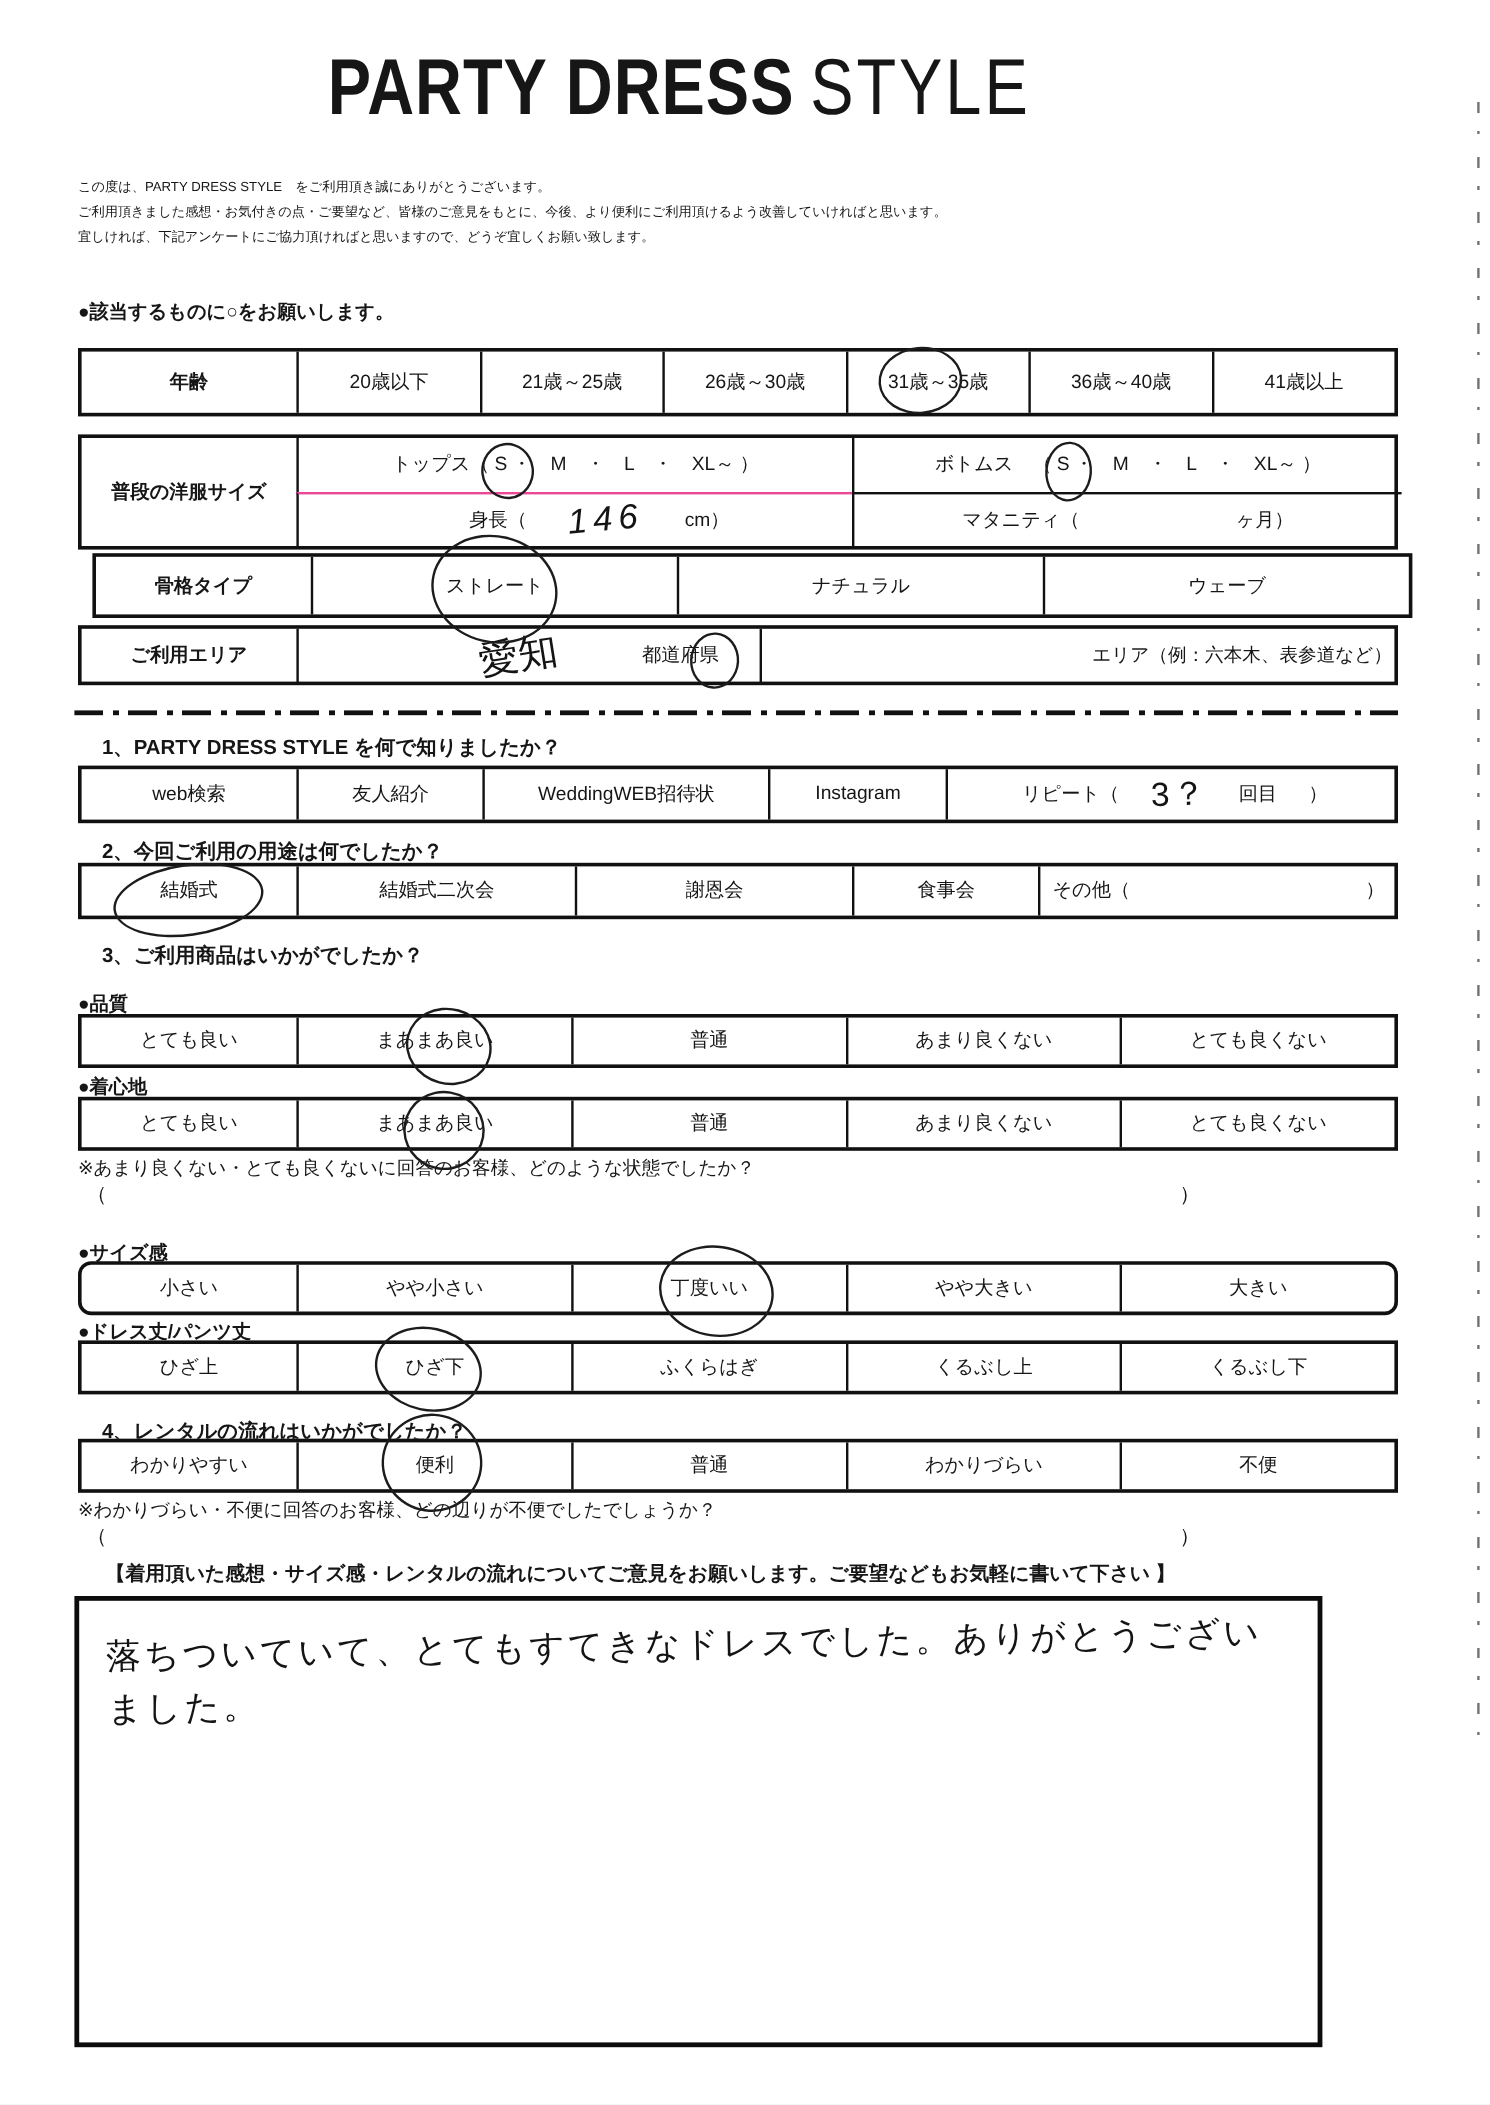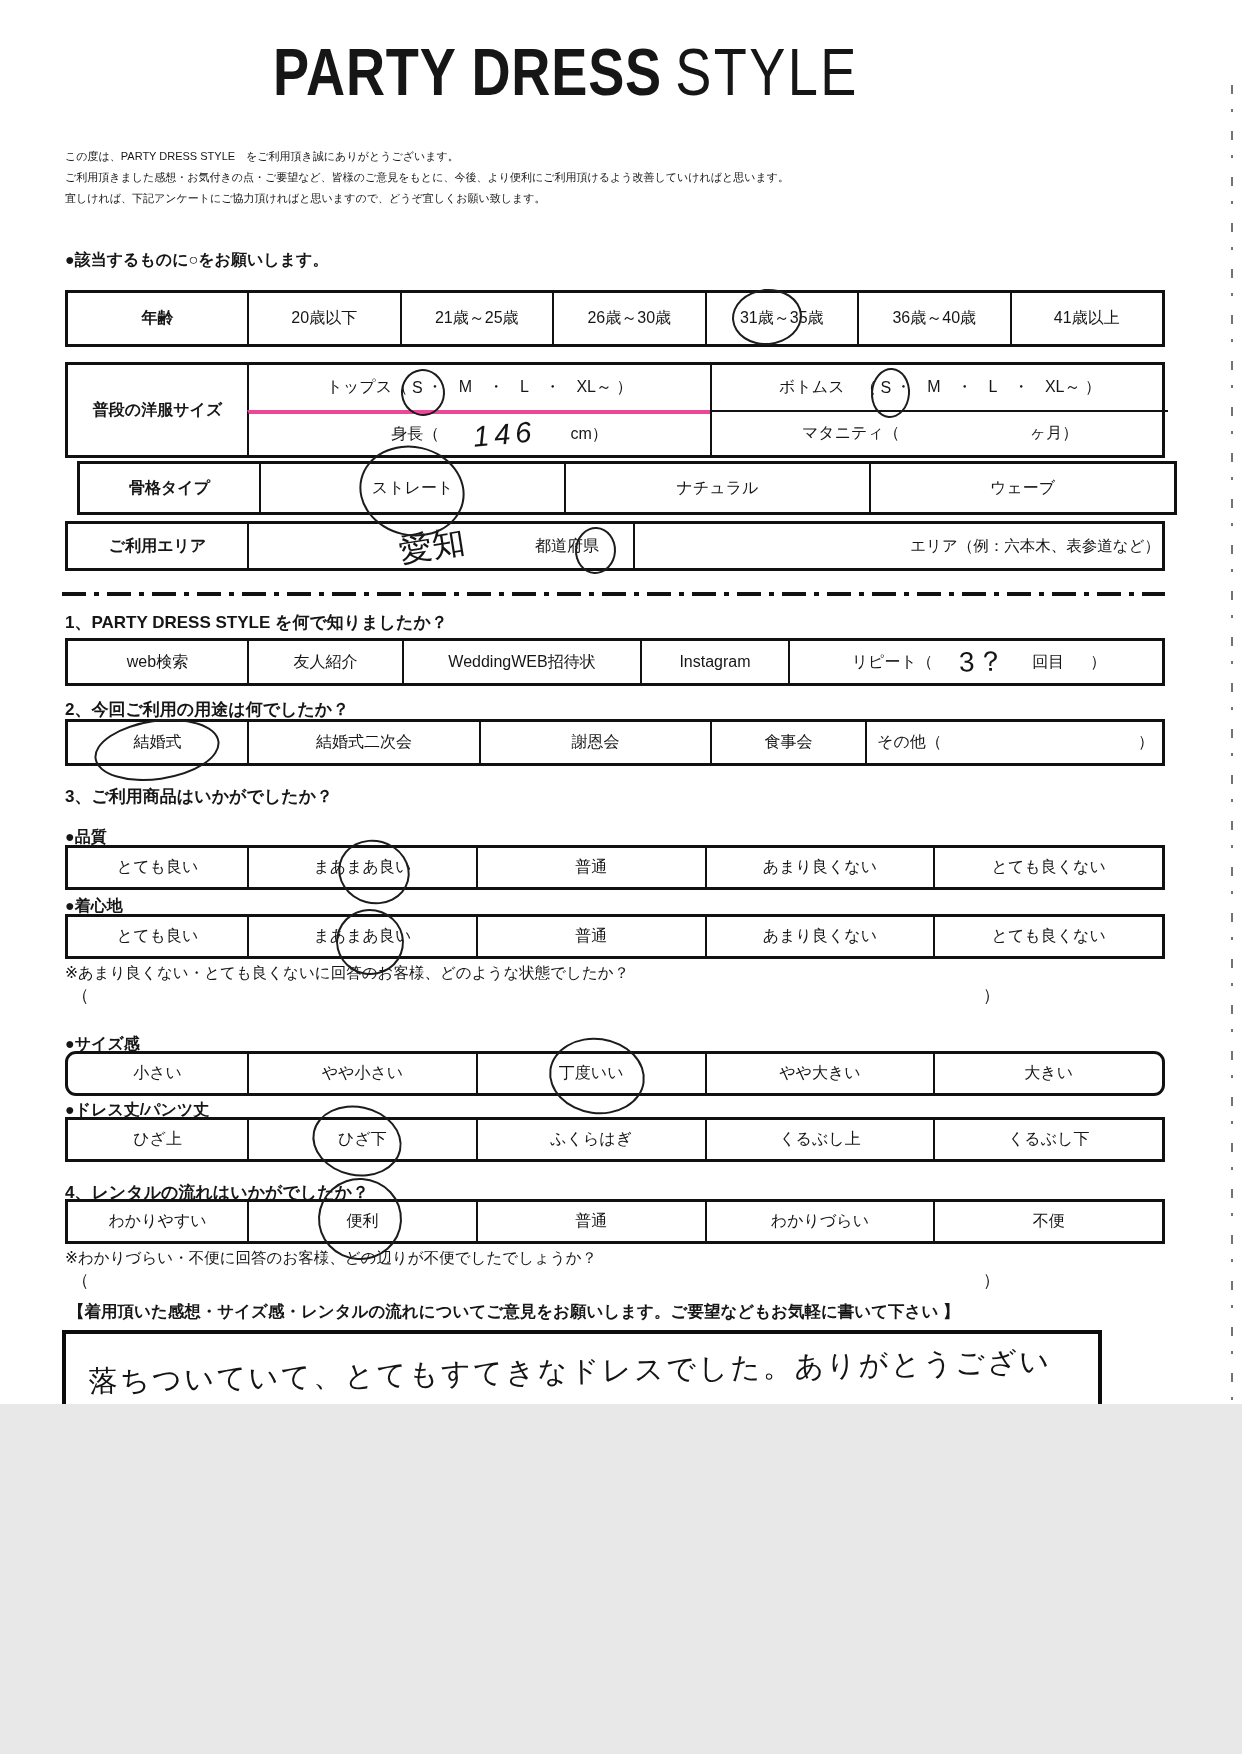--- a/index.html
+++ b/index.html
@@ -1,46 +1,46 @@
 <!DOCTYPE html>
 <html><head>
 <meta charset="utf-8">
 <style>
   html,body{margin:0;padding:0;background:#e8e8e8;}
   #page{
-    position:relative;width:1242px;height:1404px;background:#ffffff;
+    position:relative;width:1242px;height:1754px;background:#ffffff;
     font-family:"Liberation Sans","DejaVu Sans",sans-serif;color:#161616;
     overflow:hidden;margin:0 auto;
   }
   
   #title{position:absolute;top:34px;left:0;width:100%;text-align:center;
     transform:translateX(-55px) scaleX(0.82);transform-origin:center top;white-space:nowrap;}
   .t-main{font-weight:900;font-size:66px;letter-spacing:1px;}
   .t-sub{font-weight:400;font-size:66px;margin-left:16px;letter-spacing:3px;}
   
   #intro{position:absolute;top:146px;left:65px;width:1130px;font-size:11px;line-height:1.92;}
   #intro div{white-space:nowrap;}
   
   .abs{position:absolute;}
-  .qlabel{font-weight:bold;font-size:17px;white-space:nowrap;}
+  .qlabel{font-weight:bold;font-size:17px;white-space:nowrap;margin-left:20px;}
   .subhead{font-weight:bold;font-size:16px;white-space:nowrap;}
   .note{font-size:15.5px;white-space:nowrap;}
   .blankline{display:flex;justify-content:space-between;font-size:17px;}
   
   .tbl{position:absolute;left:65px;width:1100px;display:grid;border:3px solid #111;background:#fff;box-sizing:border-box;}
   .cell{display:flex;align-items:center;justify-content:center;font-size:16px;position:relative;
         white-space:nowrap;box-sizing:border-box;}
   .cell + .cell{border-left:2px solid #111;}
   .hdr{font-weight:bold;border-radius:22px;}
   #t-age{top:290px;grid-template-columns:179px repeat(6,1fr);height:57px;}
   #t-size{top:362px;grid-template-columns:179px 463px 458px;grid-template-rows:45px 45px;}
   .c-label{grid-row:1/3;grid-column:1;}
   .c-tops{grid-row:1;grid-column:2;}
   .c-bottoms{grid-row:1;grid-column:3;}
-  .c-height{grid-row:2;grid-column:2;border-top:4px solid #ec4899;padding-left:40px;}
+  .c-height{grid-row:2;grid-column:2;border-top:2px solid #ec4899;padding-left:40px;}
   .c-mat{grid-row:2;grid-column:3;border-top:2px solid #111;}
   #t-skel{top:461px;grid-template-columns:179px repeat(3,1fr);height:54px;margin-left:12px;}
   #t-area{top:521px;grid-template-columns:179px 386px 535px;height:50px;}
   #t-q1{top:638px;grid-template-columns:179px 155px 238px 148px 380px;height:48px;}
   #t-q2{top:719px;grid-template-columns:179px 232px 231px 155px 303px;height:47px;}
   .t5{grid-template-columns:179px repeat(4,1fr);height:45px;}
   #t-quality{top:845px;}
   #t-comfort{top:914px;}
   #t-fit{top:1051px;border-radius:11px;}
   #t-hem{top:1117px;}

